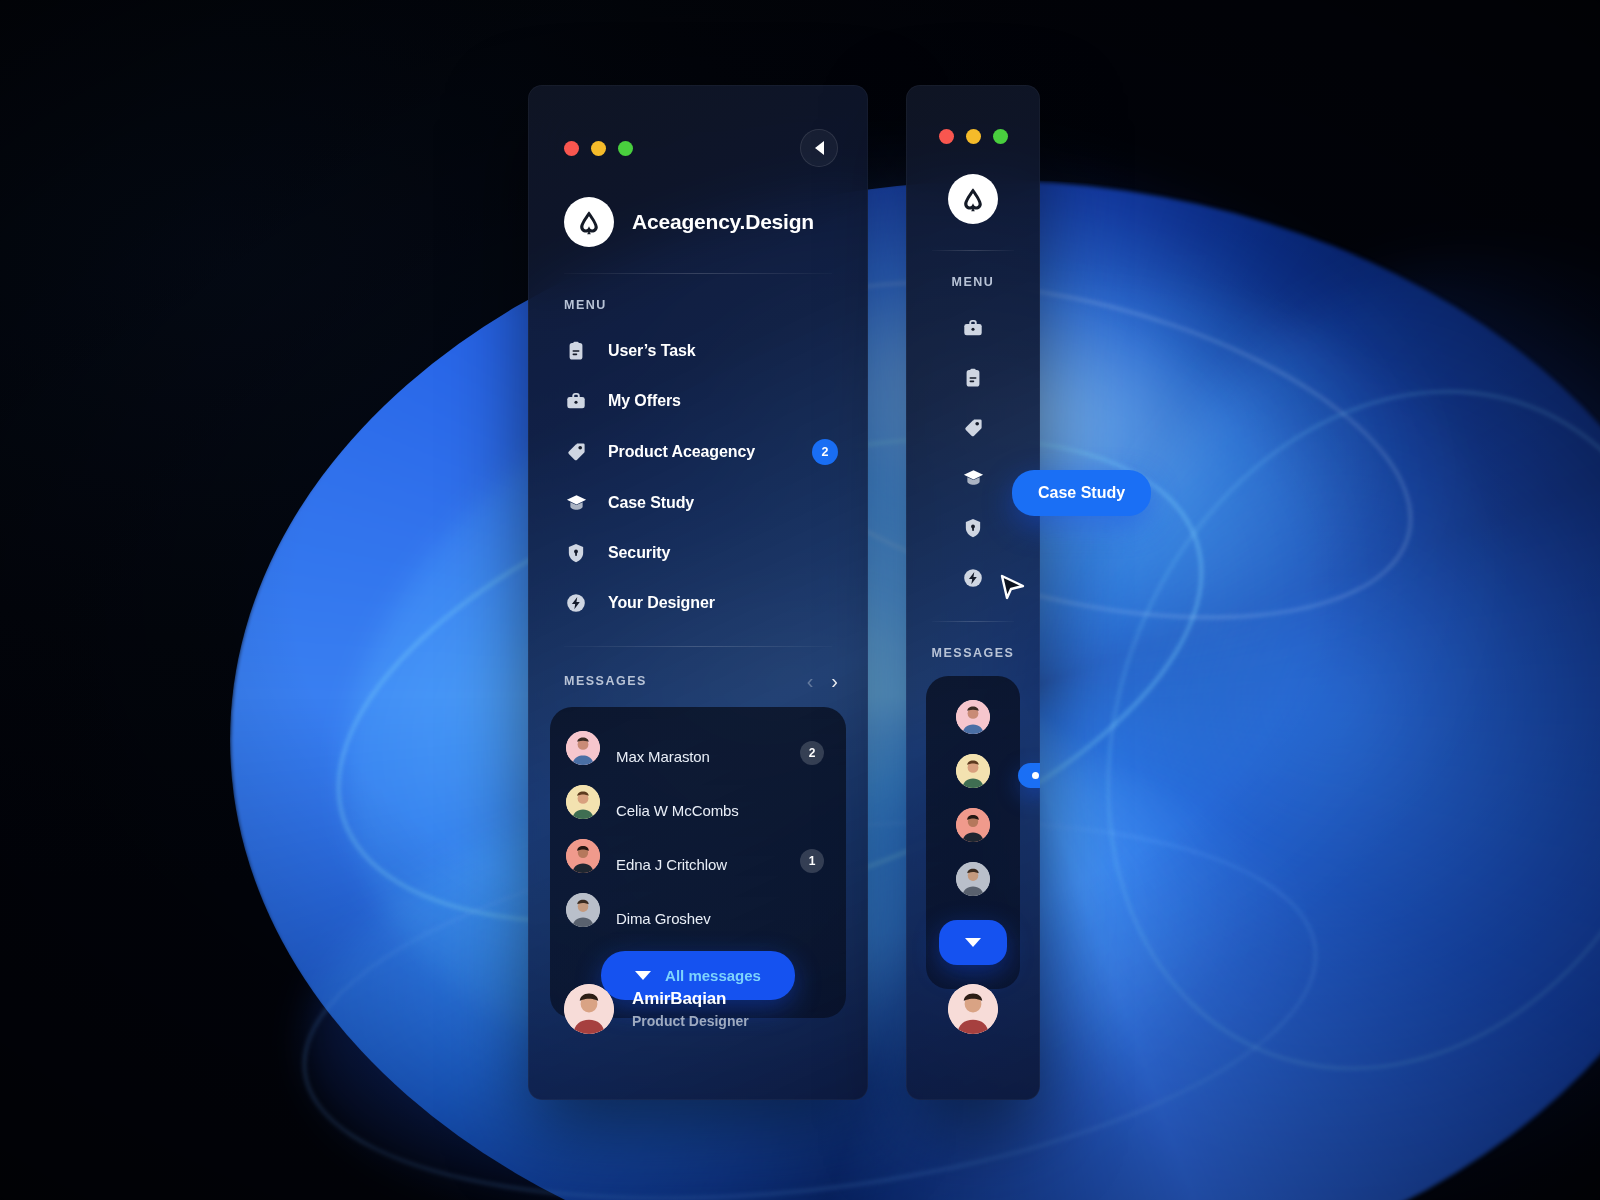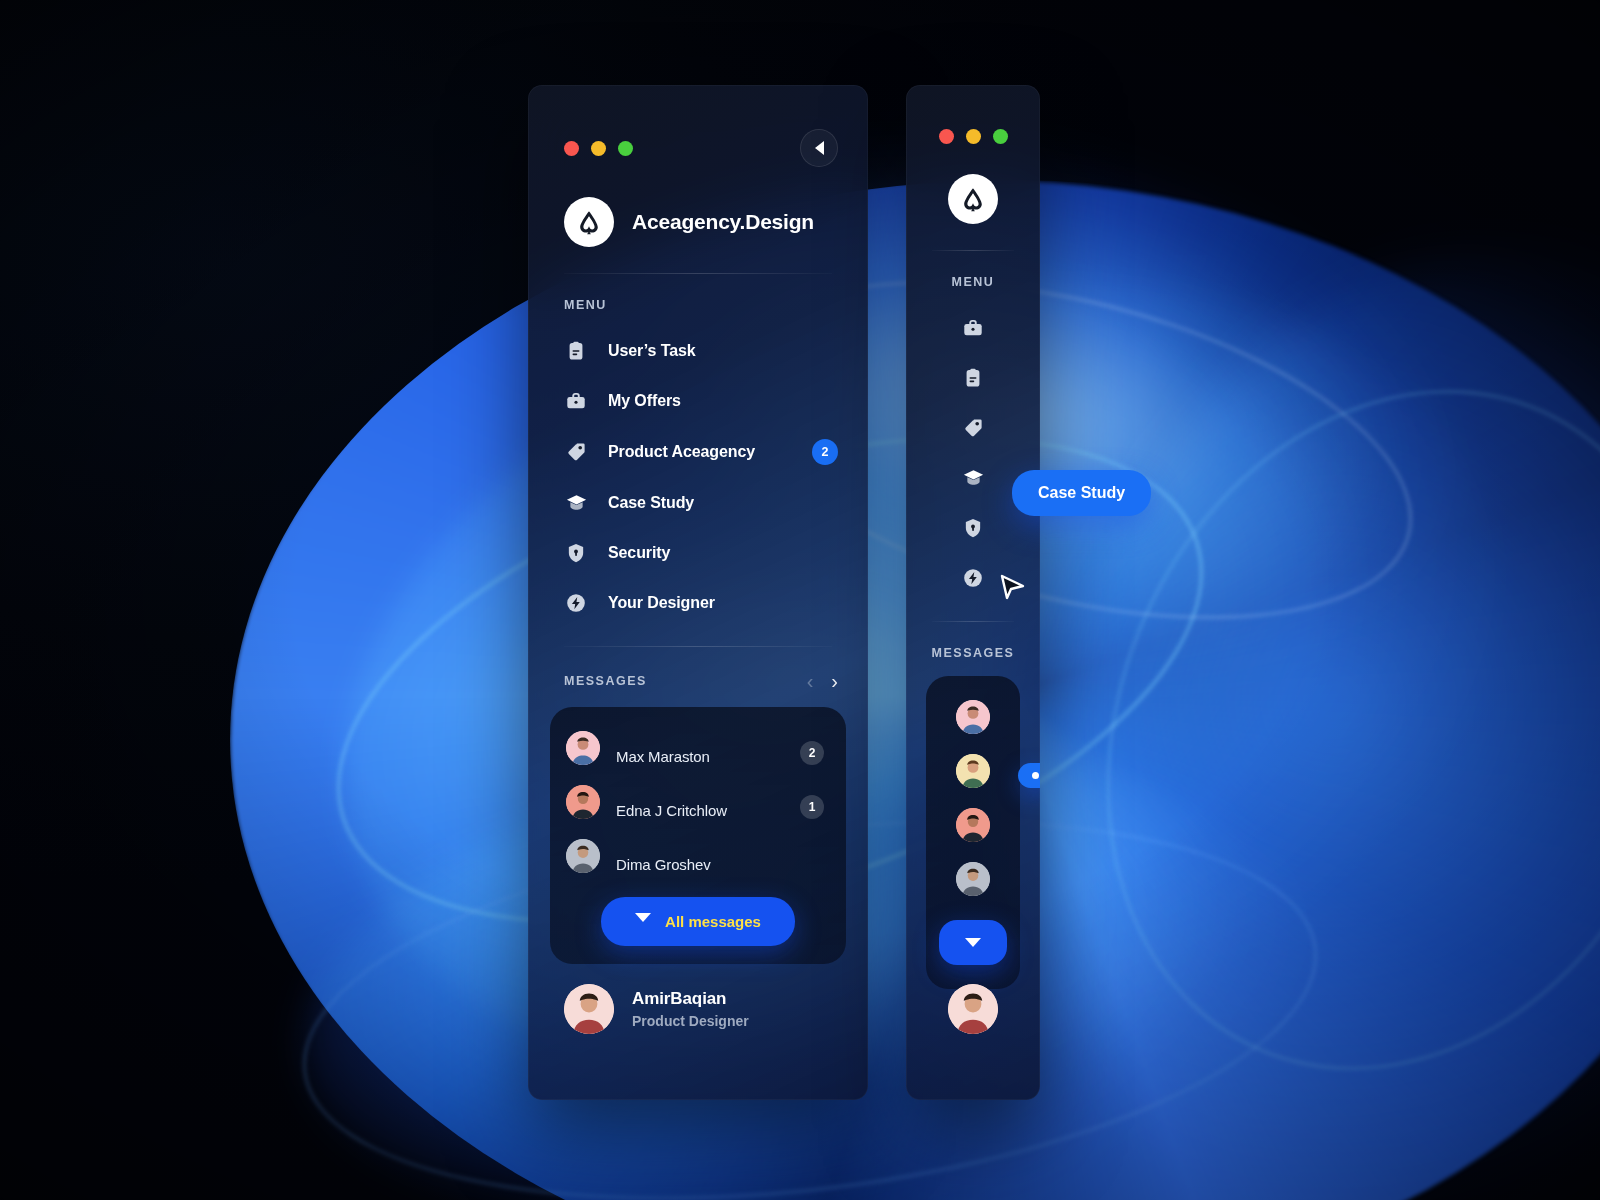--- a/index.html
+++ b/index.html
@@ -233,24 +233,24 @@
   .typing-bubble {
     position: absolute; left: 92px;
     background: #1a6ff5; border-radius: 16px;
     padding: 9px 14px; display: flex; gap: 6px; align-items: center;
     box-shadow: 0 8px 22px rgba(20,80,230,0.4);
   }
   .typing-bubble i { width: 7px; height: 7px; border-radius: 50%; background: #fff; display: block; }
 
   .all-msg-wrap { display: flex; justify-content: center; padding: 14px 0 18px 0; }
   .all-msg-btn {
-    background: #1552f0; color: #fde047;
+    background: #1552f0; color: #7dd3fc;
     border: none; border-radius: 24px;
     padding: 16px 34px; font-size: 15px; font-weight: 700;
-    display: flex; align-items: flex-start; gap: 14px; cursor: pointer;
+    display: flex; align-items: center; gap: 14px; cursor: pointer;
     font-family: "Liberation Sans", sans-serif;
     box-shadow: 0 8px 26px rgba(18,70,220,0.45);
   }
   .all-msg-btn.square { border-radius: 18px; padding: 18px 26px; }
   .tri-down {
     width: 0; height: 0;
     border-left: 8px solid transparent;
     border-right: 8px solid transparent;
     border-top: 9px solid #ffffff;
   }
@@ -399,20 +399,31 @@
           <circle cx="17" cy="17" r="17" fill="#f6c6cd"></circle>
           <circle cx="17" cy="13.4" r="5.4" fill="#c98b76"></circle>
           <path d="M17 6.6c3.2 0 5.6 1.8 5.6 4.2 0 0-2.4-1.1-5.6-1.1s-5.6 1.1-5.6 1.1c0-2.4 2.4-4.2 5.6-4.2z" fill="#3a2a22"></path>
           <path d="M6.6 34c0-6.1 4.6-9.6 10.4-9.6S27.4 27.9 27.4 34z" fill="#4a6fa5"></path>
         </svg>
       </span>
       <span class="msg-name">Max Maraston</span>
       <span class="msg-badge">2</span>
     </div>
 
+    <div class="msg-item">
+      <span class="avatar" style="background:#f3e2b0;">
+        <svg width="34" height="34" viewBox="0 0 34 34">
+          <circle cx="17" cy="17" r="17" fill="#f3e2b0"></circle>
+          <circle cx="17" cy="13.4" r="5.4" fill="#d8a07e"></circle>
+          <path d="M17 6.4c3.4 0 5.8 2 5.8 4.6 0 0-2.6-1.4-5.8-1.4s-5.8 1.4-5.8 1.4c0-2.6 2.4-4.6 5.8-4.6z" fill="#5c3a1e"></path>
+          <path d="M6.6 34c0-6.1 4.6-9.6 10.4-9.6S27.4 27.9 27.4 34z" fill="#3f6e52"></path>
+        </svg>
+      </span>
+      <span class="msg-name">Celia W McCombs</span>
+    </div>
 
     <div class="msg-item">
       <span class="avatar" style="background:#f09a8c;">
         <svg width="34" height="34" viewBox="0 0 34 34">
           <circle cx="17" cy="17" r="17" fill="#f09a8c"></circle>
           <circle cx="17" cy="13.8" r="5.2" fill="#b5785c"></circle>
           <path d="M17 7c3.4 0 5.8 2 5.8 4.8 0 0-2.6-1.4-5.8-1.4s-5.8 1.4-5.8 1.4C11.2 9 13.6 7 17 7z" fill="#241712"></path>
           <path d="M6.6 34c0-6.1 4.6-9.6 10.4-9.6S27.4 27.9 27.4 34z" fill="#1e2630"></path>
         </svg>
       </span>

